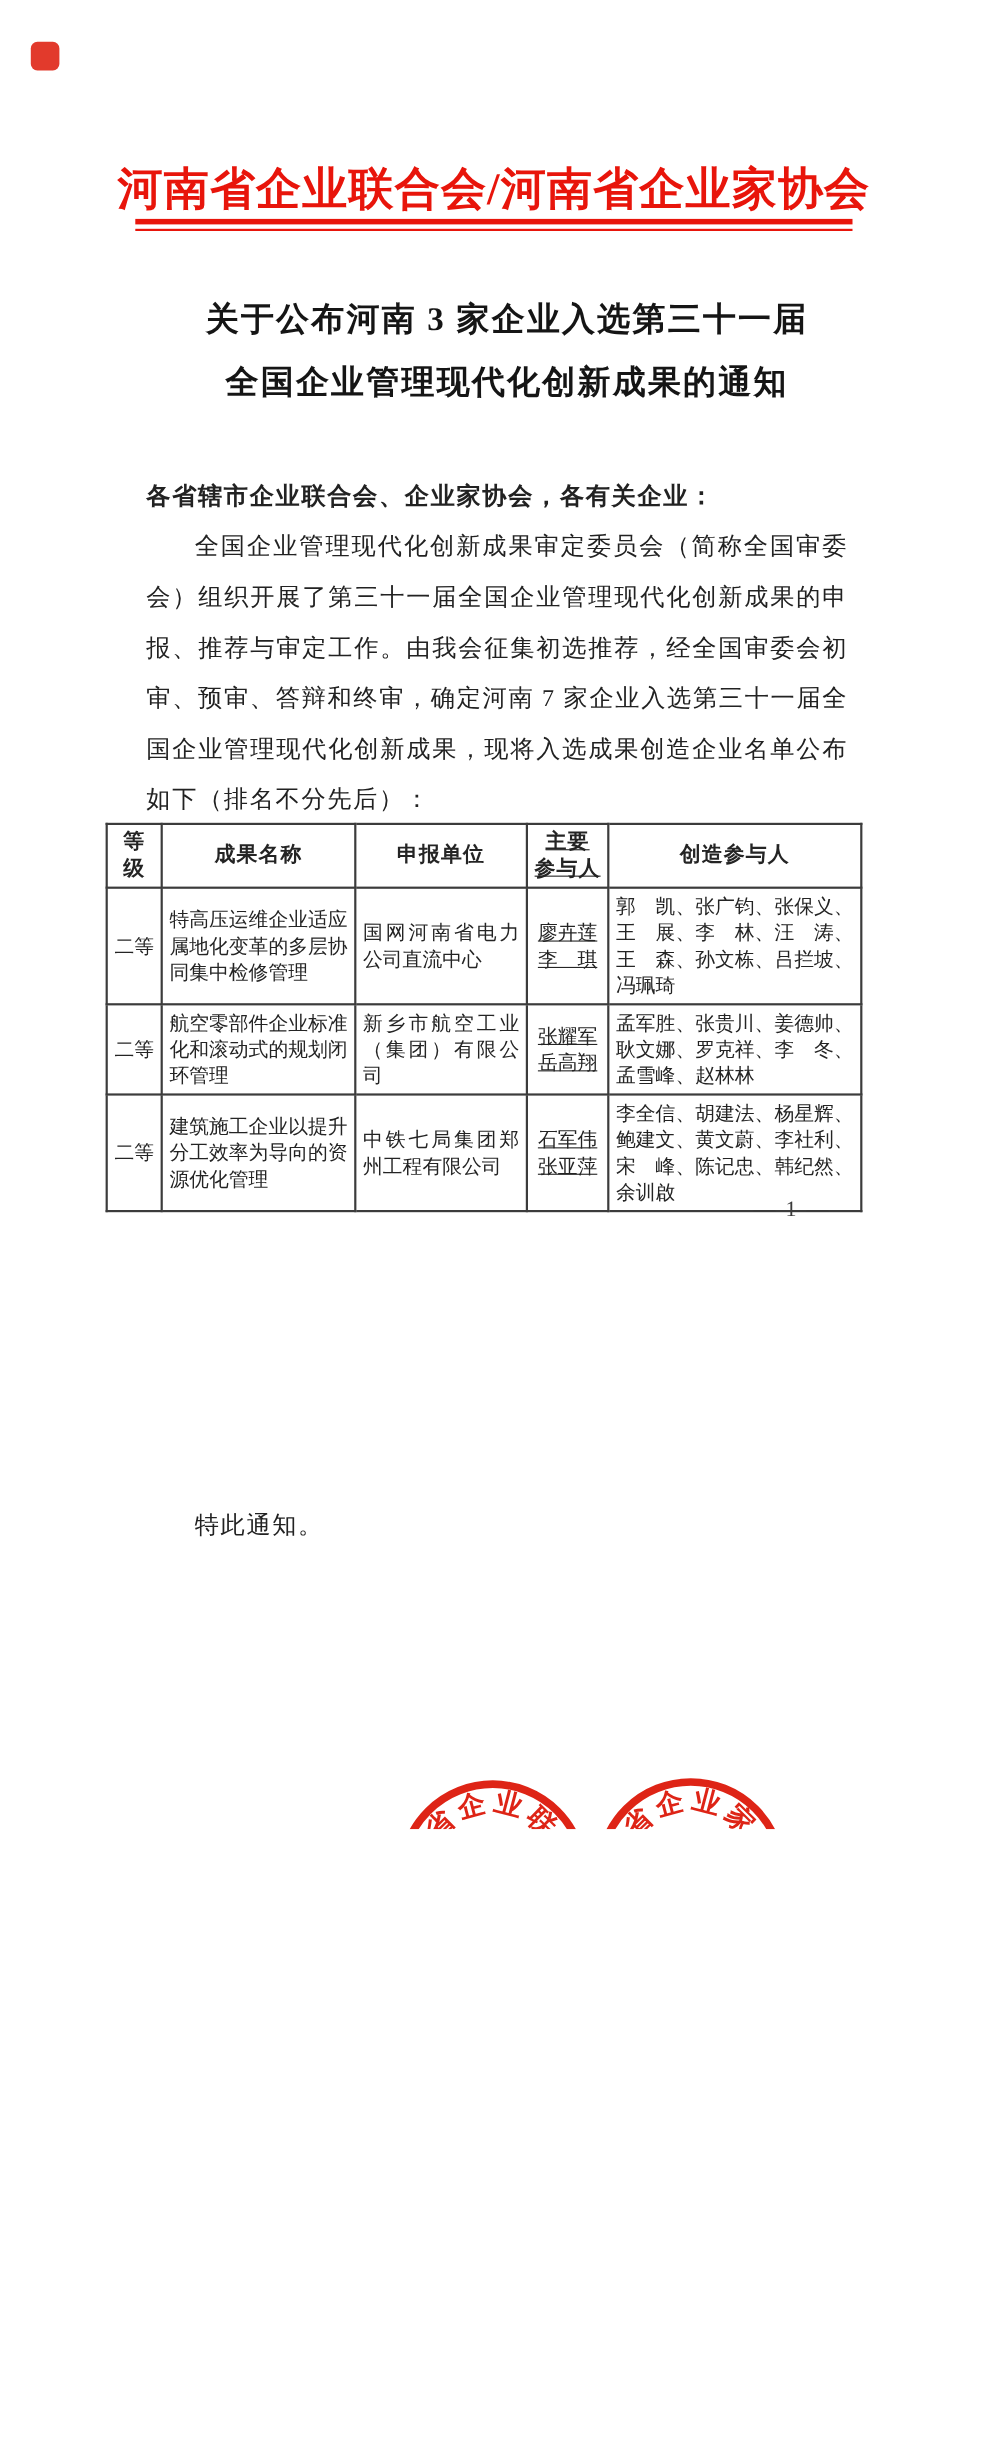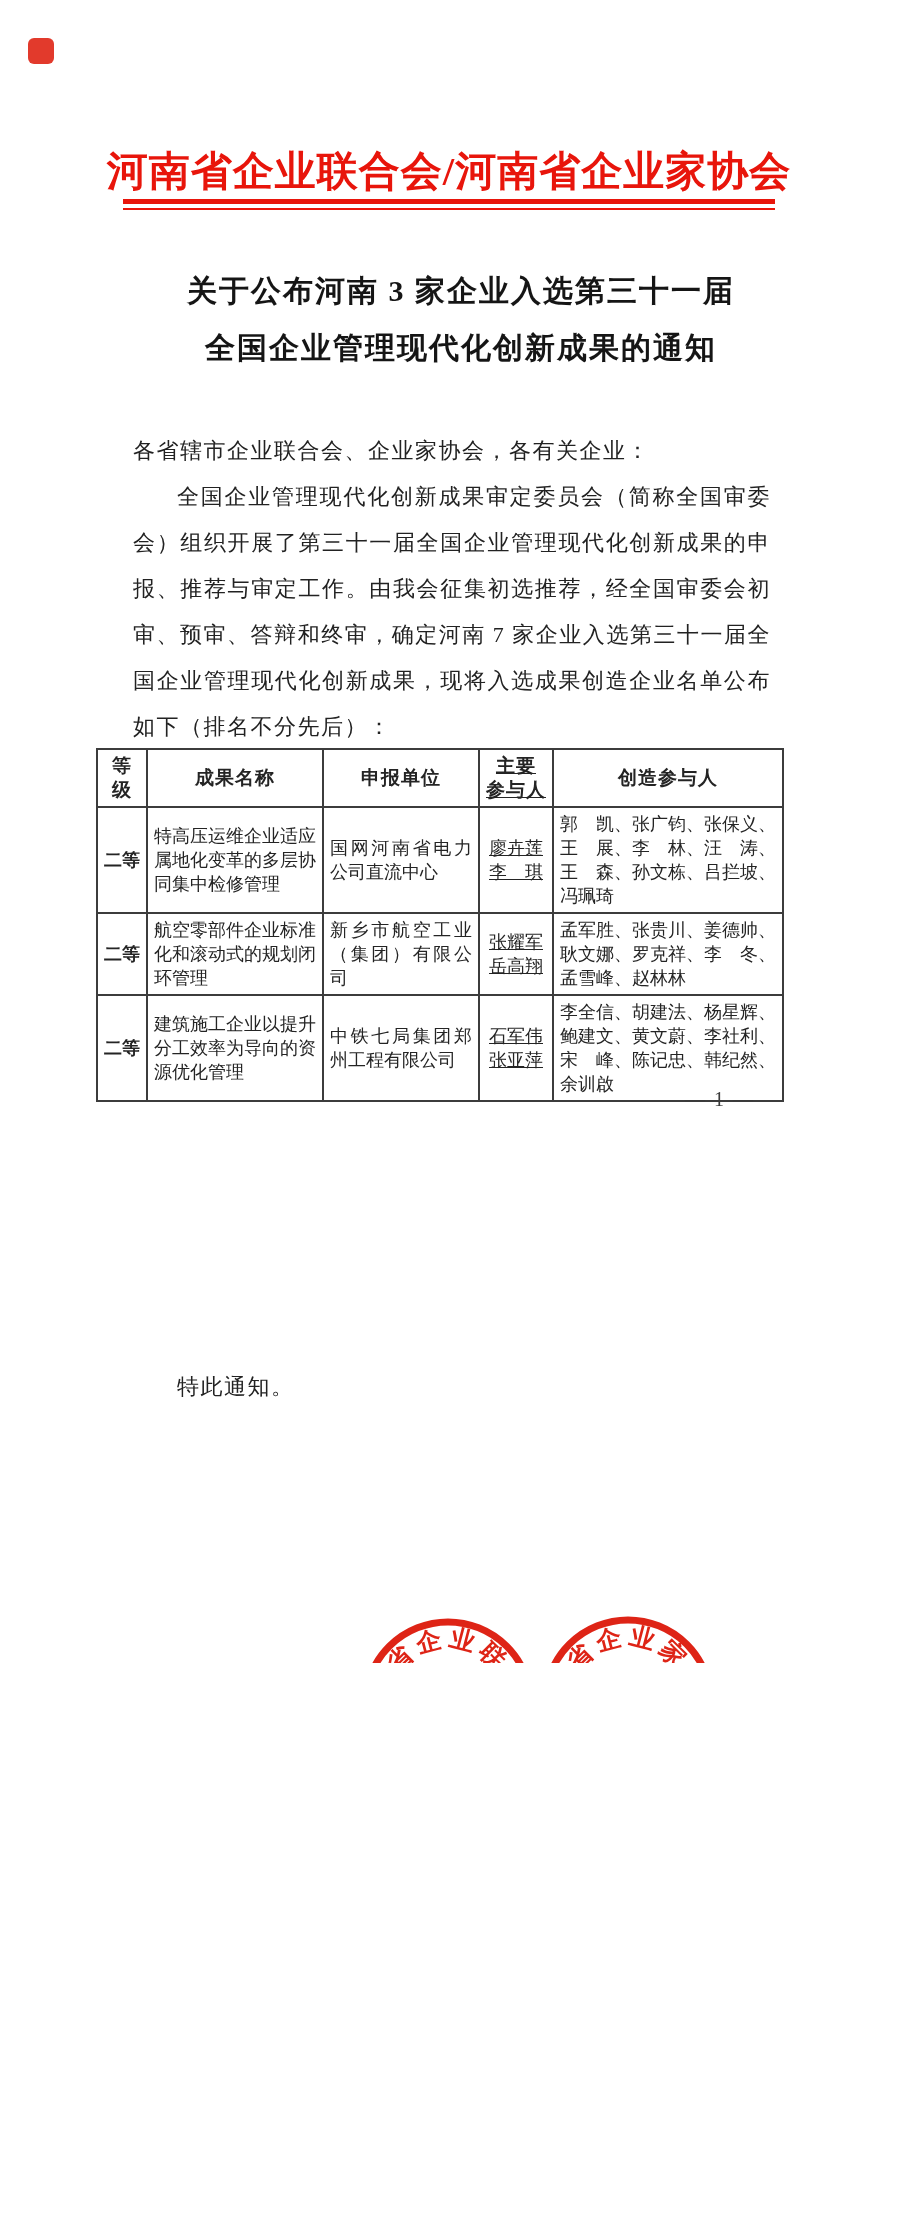--- a/index.html
+++ b/index.html
@@ -33,38 +33,38 @@
     line-height:57px;letter-spacing:2px;margin-left:12px;
   }
   .body-block{
     position:absolute;left:133px;width:638px;
     font-size:22px;line-height:46px;letter-spacing:1.5px;
     text-align:justify;color:#222222;
   }
   .block-1{top:428px;}
   .block-2{top:1364px;}
   .para{text-indent:2em;margin:0;}
-  .no-indent{text-indent:0;margin:0;}
+  .no-indent{text-indent:0;margin:0;font-weight:bold;}
   table.results{
     position:absolute;left:96px;top:748px;width:686px;
     border-collapse:collapse;table-layout:fixed;
     font-size:18px;color:#242424;
   }
   table.results th, table.results td{
     border:2px solid #3c3c3c;
     vertical-align:middle;
     line-height:24px;
     padding:4px 6px;
     box-sizing:border-box;
   }
   table.results th{
     font-weight:600;text-align:center;height:56px;
     letter-spacing:1px;font-size:19px;
   }
-  td.c-grade{text-align:right;font-weight:bold;}
+  td.c-grade{text-align:right;}
   td.c-name,td.c-unit,td.c-creators{text-align:justify;padding:6px 8px;}
   td.c-main{text-align:center;}
   .pre{white-space:pre-line;text-decoration:underline;}
   .page-number{
     position:absolute;top:1088px;left:640px;width:160px;
     text-align:center;font-size:20px;color:#3a3a3a;letter-spacing:2px;
   }
   .date-line{
     position:absolute;top:1734px;left:446px;
     font-size:22px;color:#2b2b2b;letter-spacing:3px;z-index:1;

